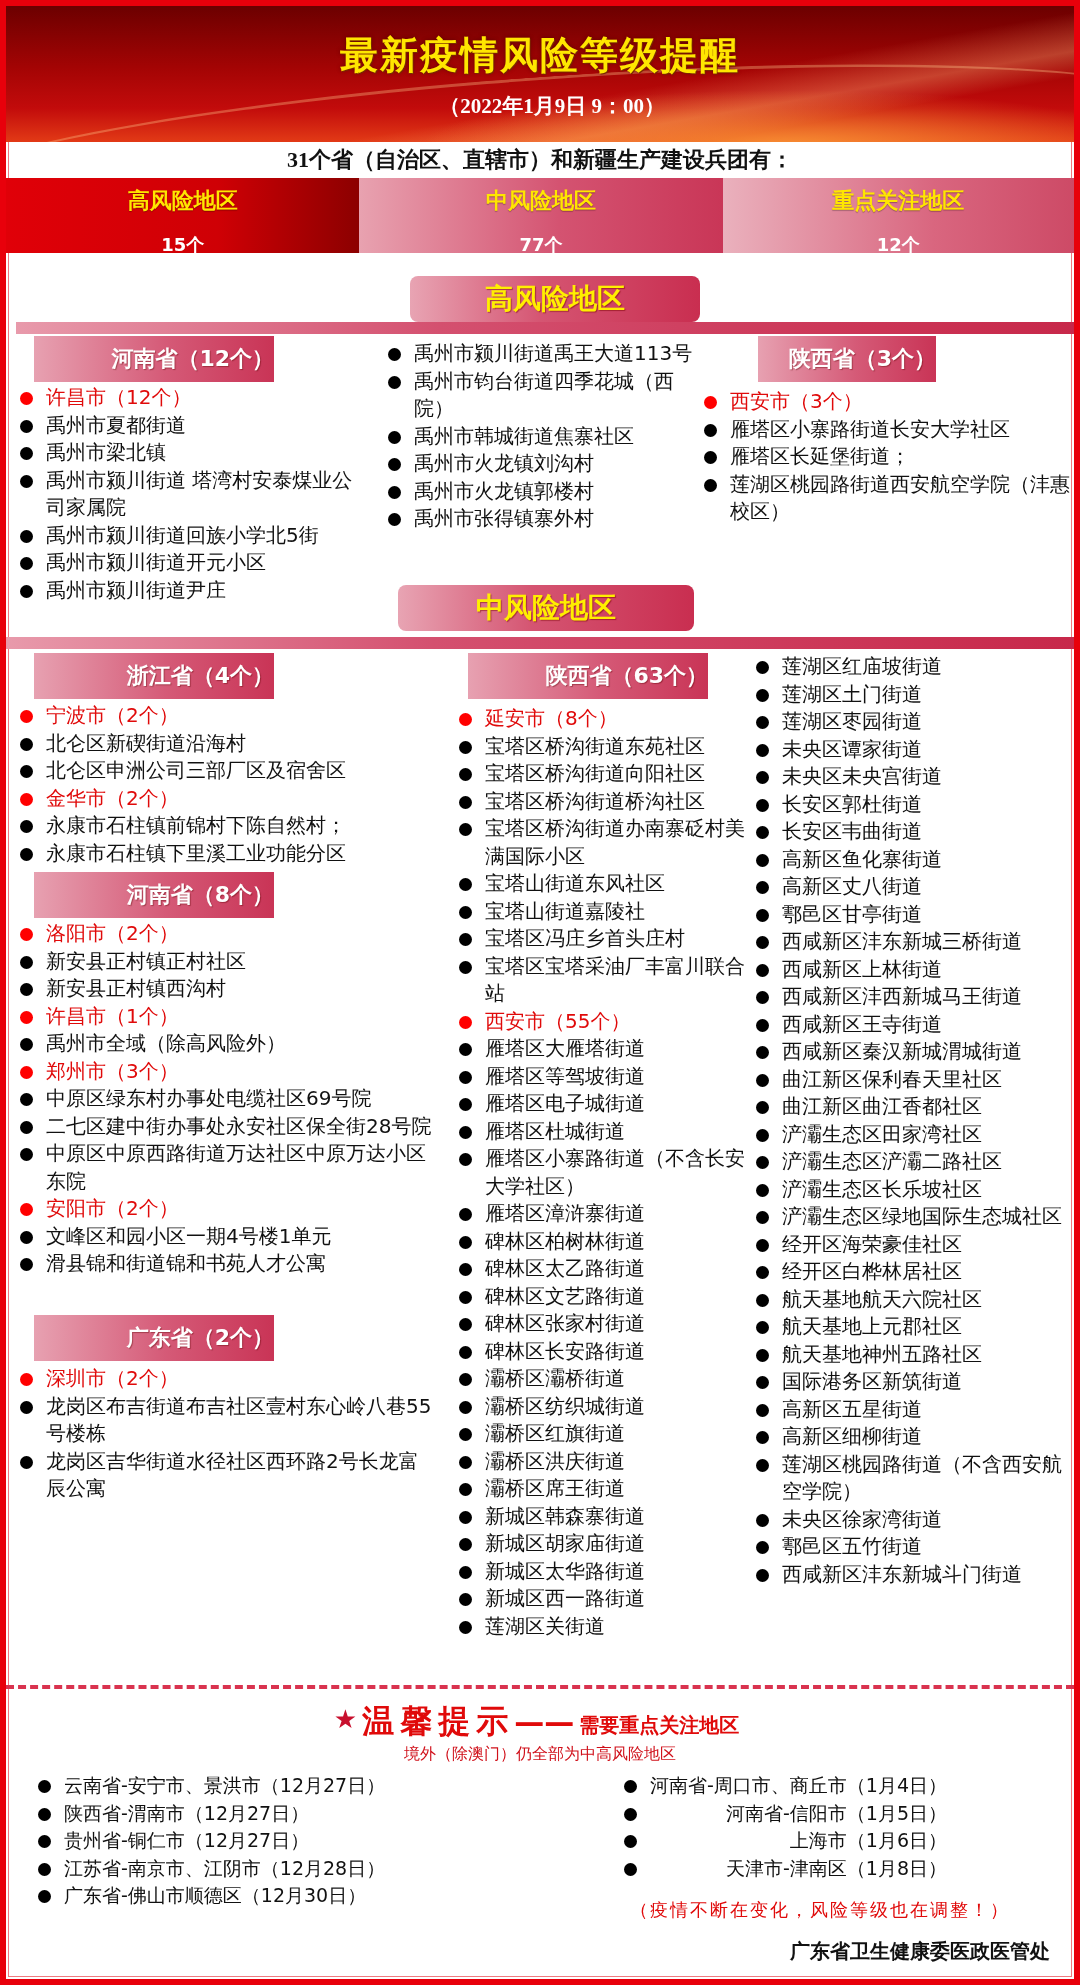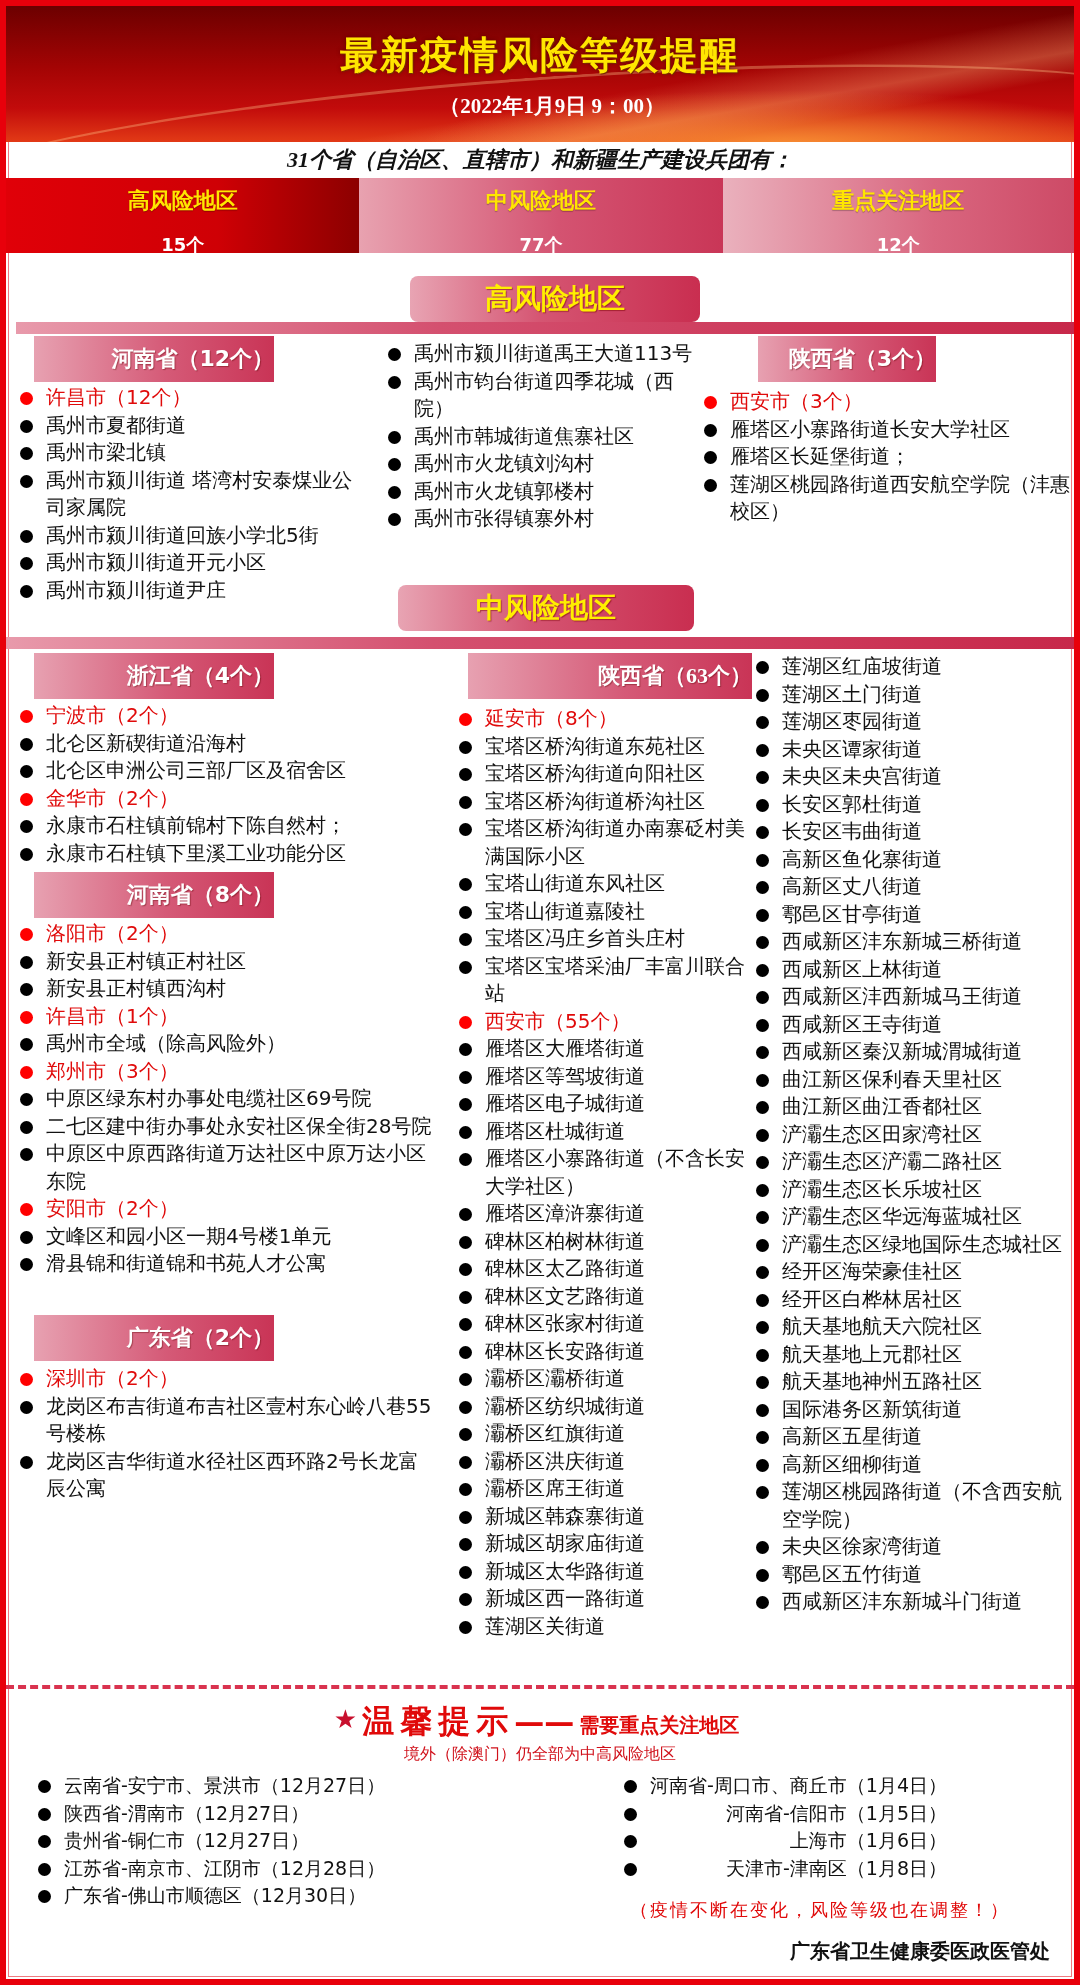--- a/index.html
+++ b/index.html
@@ -38,21 +38,21 @@
     text-shadow: 1px 1px 0 #7a2a00, 0 0 4px rgba(0,0,0,0.35);
   }
   .banner-date {
     position: absolute; left: 0; right: 0; top: 86px; text-align: center;
     font-family: "Liberation Serif", "DejaVu Serif", serif;
     font-weight: bold; font-size: 21px; color: #ffffff; padding-left: 24px;
   }
   .subtitle {
     position: absolute; left: 6px; top: 142px; width: 1068px; height: 28px;
     text-align: center; font-family: "Liberation Serif", "DejaVu Serif", serif;
-    font-weight: bold; font-size: 22px; line-height: 36px; color: #111; font-style: italic;
+    font-weight: bold; font-size: 22px; line-height: 36px; color: #111;
   }
   
   .summary { position: absolute; left: 6px; top: 178px; width: 1068px; height: 75px; display: flex; }
   .sum-box { height: 75px; text-align: center; }
   .sum-box .lbl { font-weight: bold; font-size: 22px; color: #ffe600; margin-top: 8px; text-shadow: 0 1px 1px rgba(0,0,0,0.3); }
   .sum-box .num { font-weight: bold; font-size: 18px; color: #ffffff; margin-top: 17px; }
   .sum-high { width: 364px; background: linear-gradient(90deg, #e00008 0%, #cf0005 60%, #8c0000 100%); }
   .sum-mid  { width: 374px; background: linear-gradient(90deg, #e8a2b0 0%, #d45371 55%, #c93657 100%); }
   .sum-key  { width: 362px; background: linear-gradient(90deg, #eab1bd 0%, #d9667f 60%, #cd4a66 100%); }
 
@@ -215,21 +215,21 @@
 
 <div class="prov-tab" style="left:34px; top:1315px; width:240px;">广东省（2个）</div>
 <div class="col" style="left:16px; top:1365px; width:420px;">
   <ul class="list">
       <li class="city">深圳市（2个）</li>
       <li class="item">龙岗区布吉街道布吉社区壹村东心岭八巷55号楼栋</li>
       <li class="item">龙岗区吉华街道水径社区西环路2号长龙富辰公寓</li>
     </ul>
 </div>
 
-<div class="prov-tab" style="left:468px; top:653px; width:284px;font-family:Liberation Serif, serif;">陕西省（63个）</div>
+<div class="prov-tab" style="left:468px; top:653px; width:240px;">陕西省（63个）</div>
 <div class="col" style="left:455px; top:705px; width:300px;">
   <ul class="list">
       <li class="city">延安市（8个）</li>
       <li class="item">宝塔区桥沟街道东苑社区</li>
       <li class="item">宝塔区桥沟街道向阳社区</li>
       <li class="item">宝塔区桥沟街道桥沟社区</li>
       <li class="item">宝塔区桥沟街道办南寨砭村美满国际小区</li>
       <li class="item">宝塔山街道东风社区</li>
       <li class="item">宝塔山街道嘉陵社</li>
       <li class="item">宝塔区冯庄乡首头庄村</li>
@@ -273,21 +273,20 @@
       <li class="item">西咸新区沣东新城三桥街道</li>
       <li class="item">西咸新区上林街道</li>
       <li class="item">西咸新区沣西新城马王街道</li>
       <li class="item">西咸新区王寺街道</li>
       <li class="item">西咸新区秦汉新城渭城街道</li>
       <li class="item">曲江新区保利春天里社区</li>
       <li class="item">曲江新区曲江香都社区</li>
       <li class="item">浐灞生态区田家湾社区</li>
       <li class="item">浐灞生态区浐灞二路社区</li>
       <li class="item">浐灞生态区长乐坡社区</li>
-      <li class="item">浐灞生态区华远海蓝城社区</li>
       <li class="item">浐灞生态区绿地国际生态城社区</li>
       <li class="item">经开区海荣豪佳社区</li>
       <li class="item">经开区白桦林居社区</li>
       <li class="item">航天基地航天六院社区</li>
       <li class="item">航天基地上元郡社区</li>
       <li class="item">航天基地神州五路社区</li>
       <li class="item">国际港务区新筑街道</li>
       <li class="item">高新区五星街道</li>
       <li class="item">高新区细柳街道</li>
       <li class="item">莲湖区桃园路街道（不含西安航空学院）</li>

